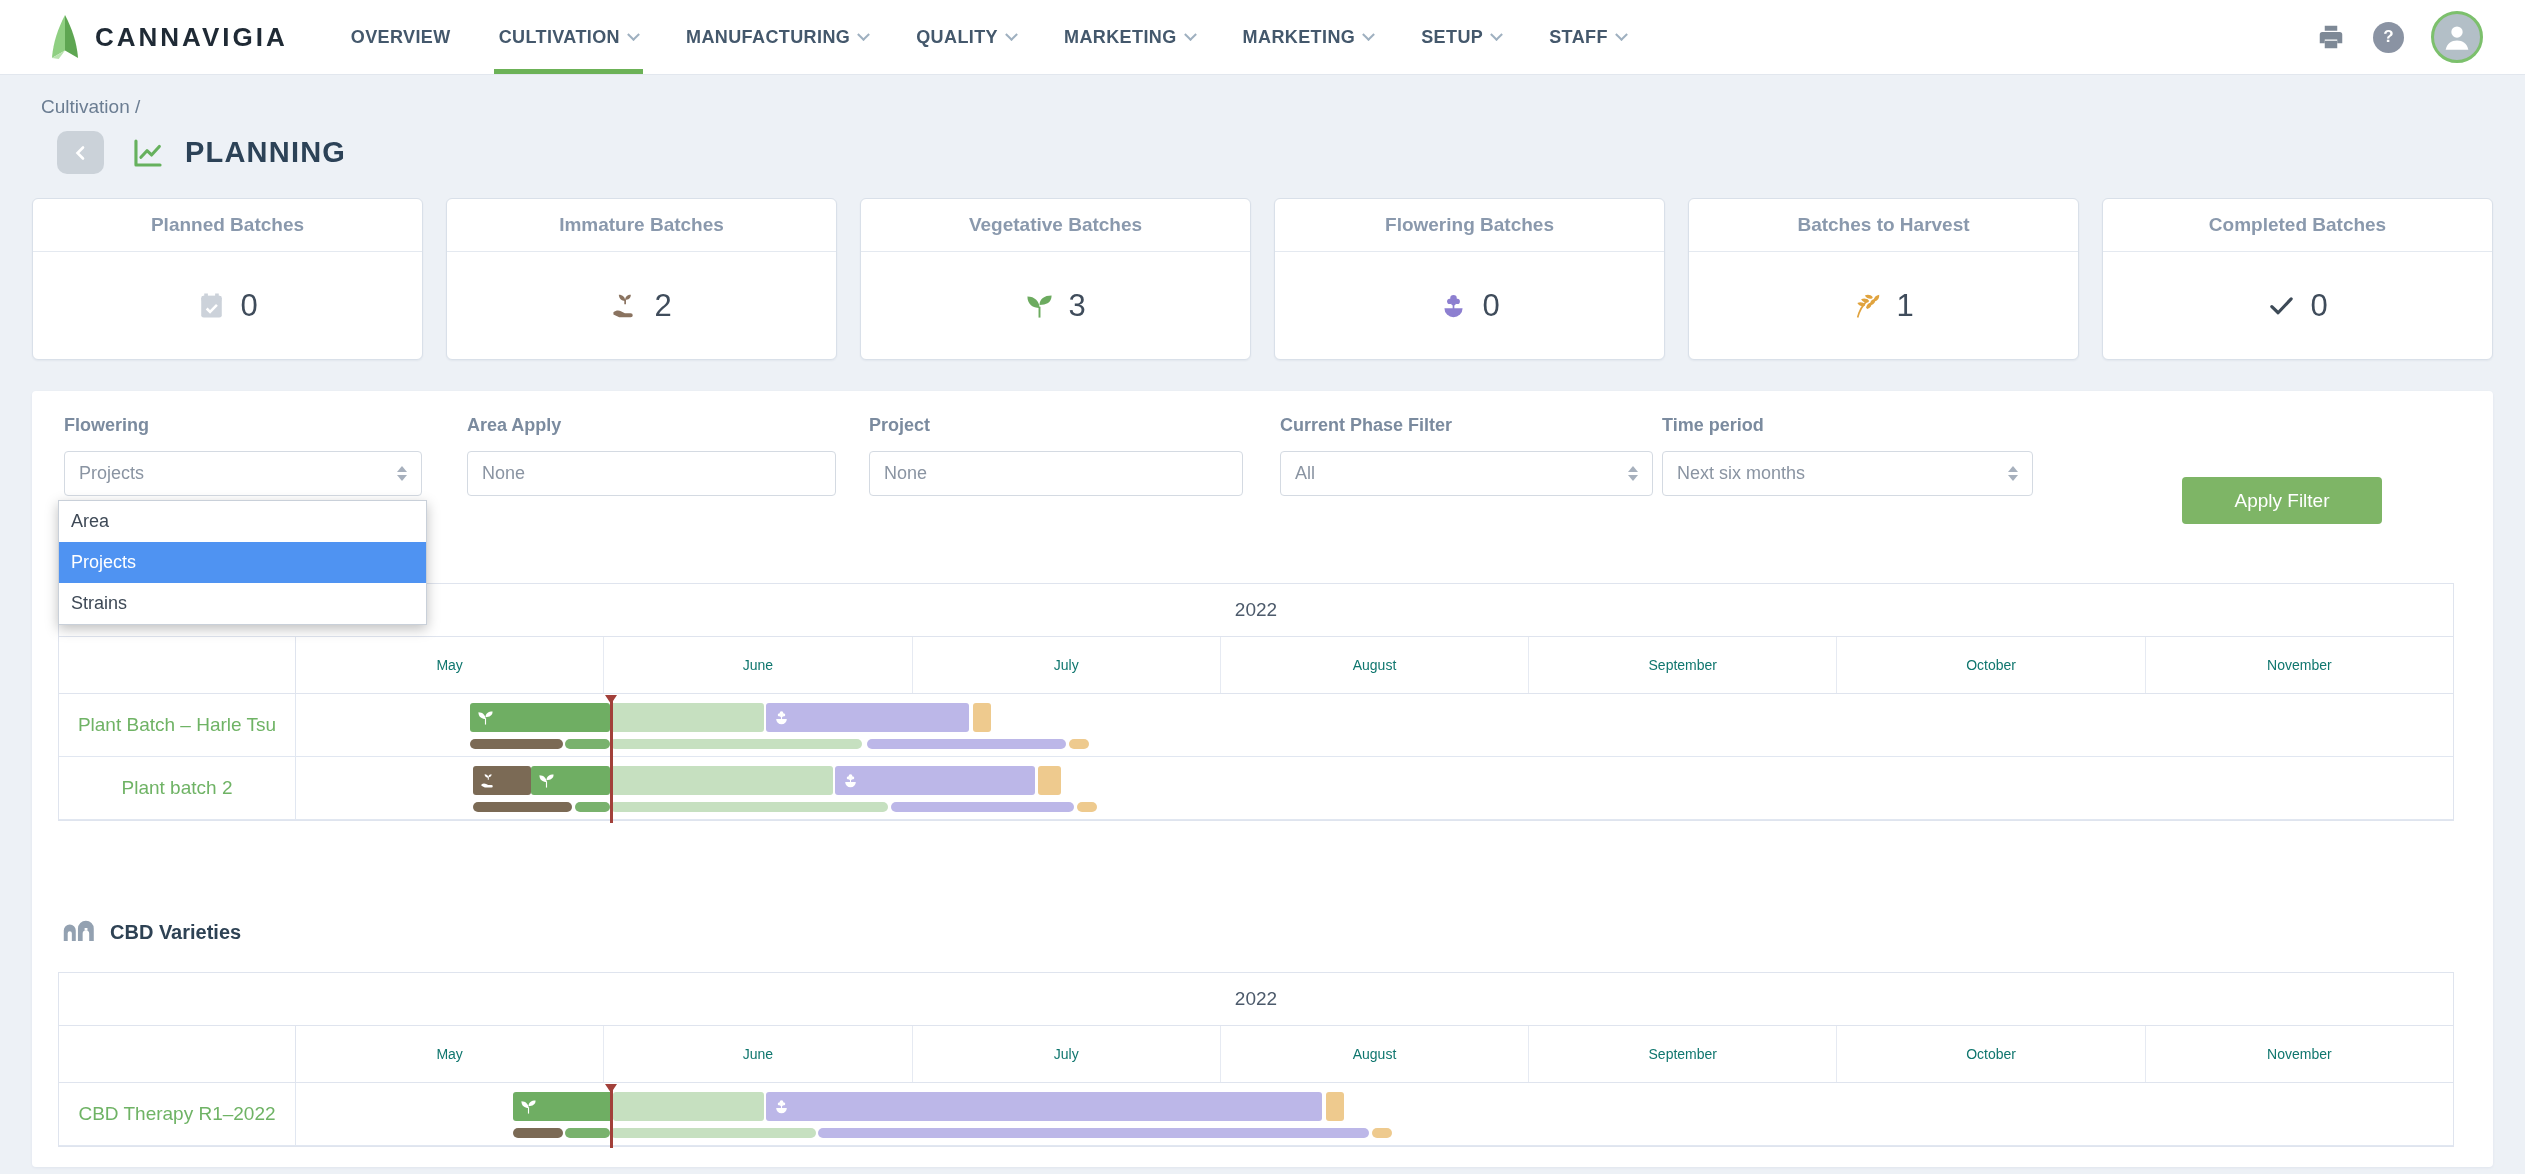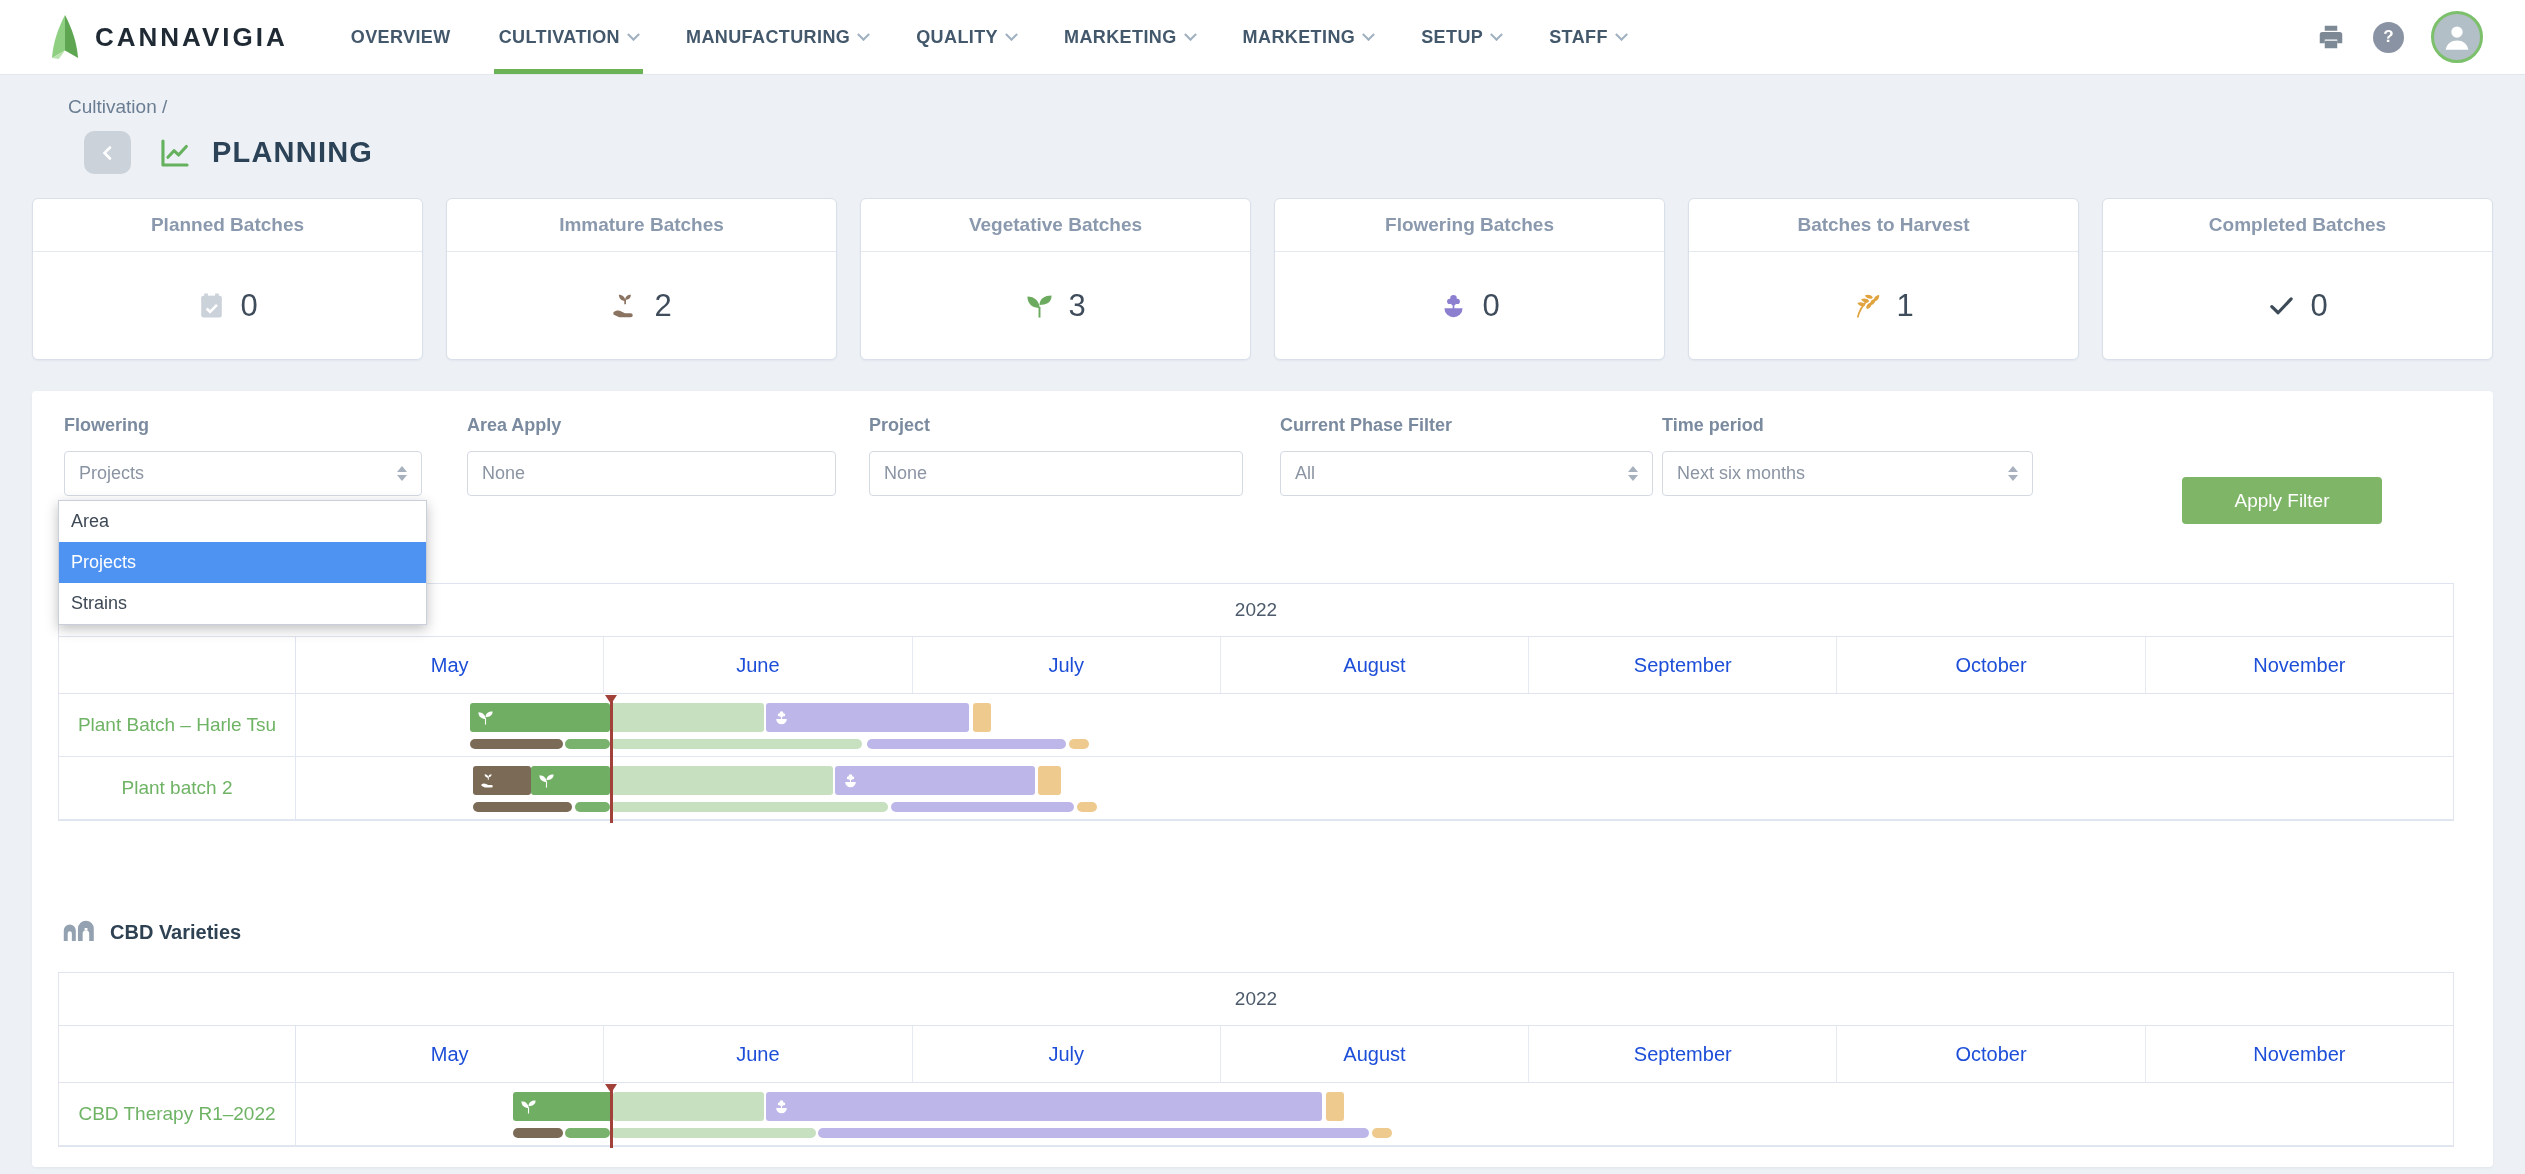--- a/index.html
+++ b/index.html
@@ -19,21 +19,21 @@
   .chev { width:9px; height:9px; border-right:2px solid #9fb0c0; border-bottom:2px solid #9fb0c0;
     transform:rotate(45deg) translate(-2px,-2px); display:inline-block; }
   .top-actions { margin-left:auto; display:flex; align-items:center; gap:27px; padding-right:42px; }
   .icon-btn { color:#7e8996; cursor:pointer; line-height:0; }
   .help-circle { width:31px; height:31px; border-radius:50%; background:#8a93a3; color:#fff;
     font-size:17px; font-weight:700; display:flex; align-items:center; justify-content:center; cursor:pointer; }
   .avatar { width:52px; height:52px; border-radius:50%; background:#b3bfc7;
     border:3px solid #7cc06c; display:flex; align-items:center; justify-content:center; cursor:pointer; line-height:0; }
 
   
-  .crumb-area { padding:21px 0 0 68px; }
+  .crumb-area { padding:21px 0 0 41px; }
   .breadcrumb { font-size:19px; color:#6b7d92; }
   .title-row { display:flex; align-items:center; margin-top:13px;margin-left:16px; }
   .back-btn { width:47px; height:43px; border-radius:10px; background:#cbd2d9; border:none;
     display:flex; align-items:center; justify-content:center; cursor:pointer; line-height:0; }
   .title-icon { margin-left:27px; color:#66b15d; line-height:0; }
   .page-title { margin-left:20px; font-size:29px; font-weight:700; letter-spacing:1.2px; color:#2c4257; }
 
   
   .cards { display:flex; gap:23px; margin:24px 32px 0;align-items:flex-end; }
   .card { flex:1; background:#fff; border:1px solid #d9e0e9; border-radius:6px; height:162px;
@@ -70,21 +70,21 @@
   .dropdown .opt.selected { background:#4f93f2; color:#fff; }
 
   
   .gantt { position:absolute; width:2396px; background:#fff; }
   .g-table { border:1px solid #dfe4ee; position:relative; }
   .g-year { height:53px; display:flex; align-items:center; justify-content:center;
     font-size:19px; color:#4c5a6b; border-bottom:1px solid #dfe4ee; }
   .g-months { height:57px; display:flex; border-bottom:1px solid #dfe4ee; }
   .g-mspacer { width:237px; border-right:1px solid #dfe4ee; }
   .g-mcell { flex:1; display:flex; align-items:center; justify-content:center;
-    font-size:20px; color:#1d4ed8; border-right:1px solid #e6eaf2; }
+    font-size:14px; color:#0f766e; border-right:1px solid #e6eaf2; }
   .g-mcell:last-child { border-right:none; }
   .g-row { height:63px; display:flex; border-bottom:1px solid #e1e7f1; }
   .g-row:last-child { border-bottom:none; }
   .g-label { width:237px; border-right:1px solid #e1e7f1; display:flex; align-items:center;
     justify-content:center; font-size:19px; color:#6fb365; cursor:pointer; }
   .g-tl { flex:1; position:relative; }
   .seg { position:absolute; top:9px; height:29px; border-radius:3px; }
   .seg .bar-ic { position:absolute; left:7px; top:6px; color:#fff; line-height:0; }
   .pseg { position:absolute; top:45px; height:10px; border-radius:5px; }
   .today-line { position:absolute; width:3px; background:#a2403a; z-index:5; }

